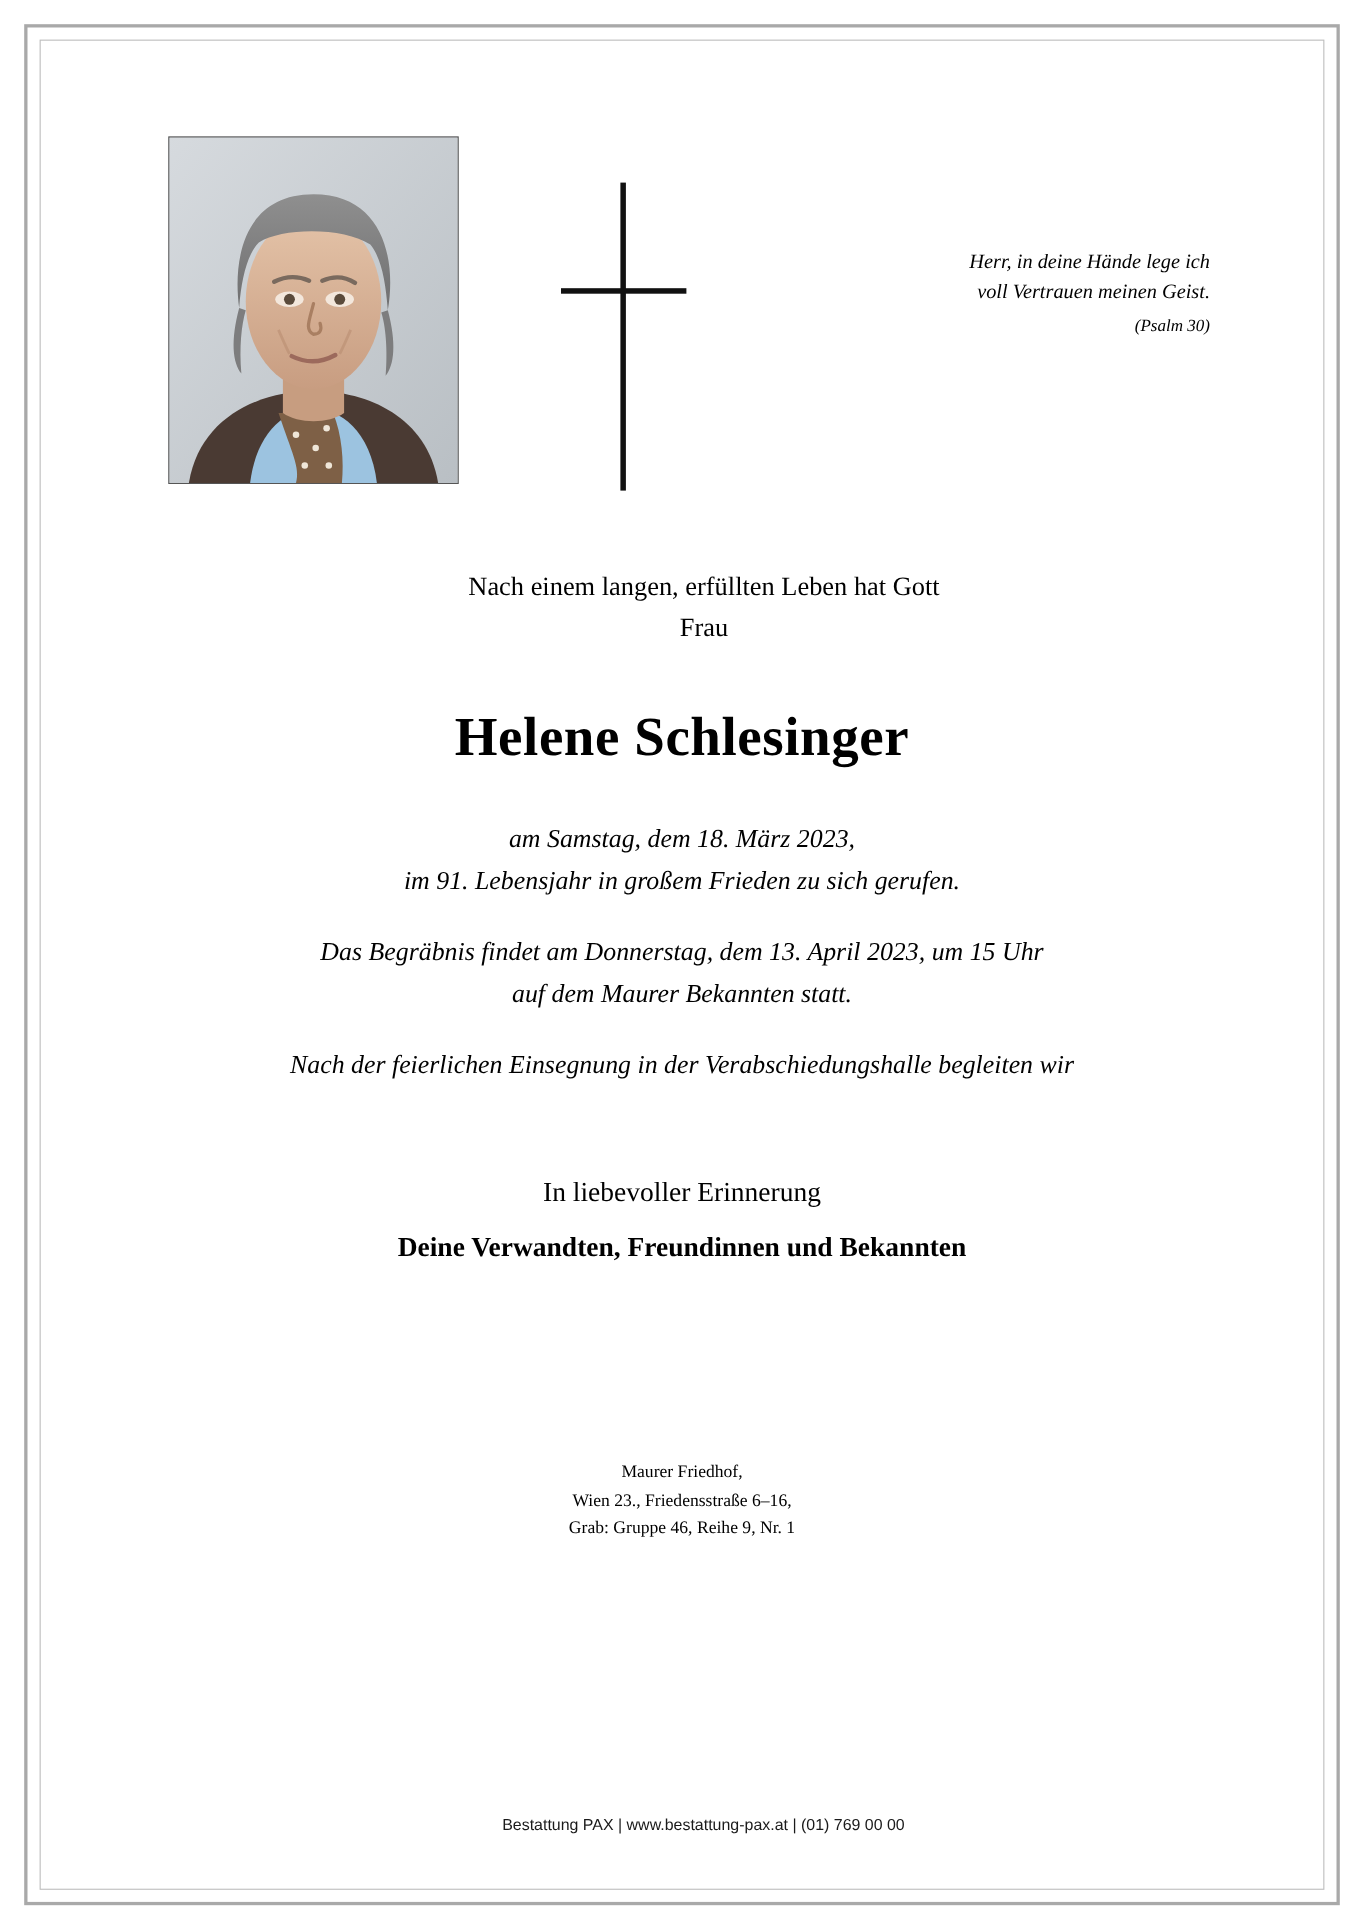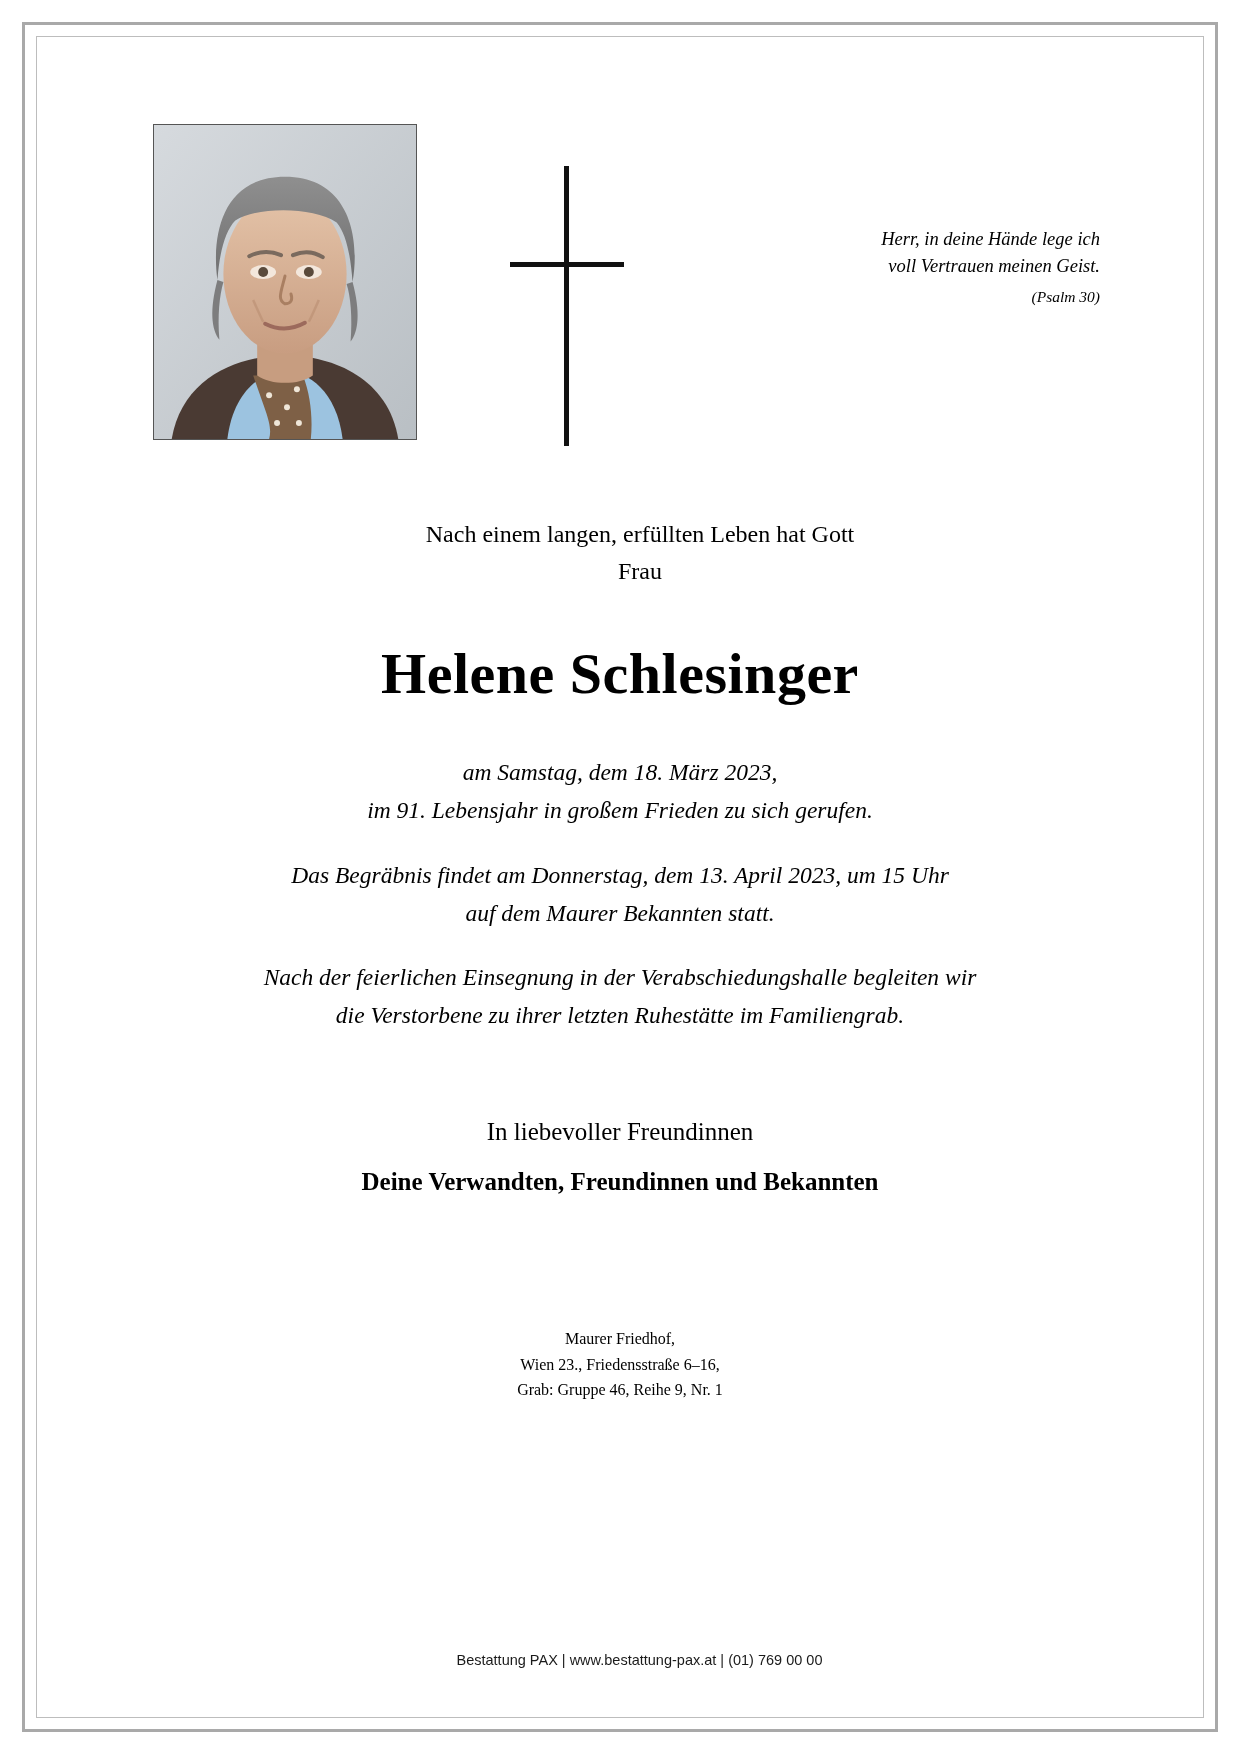--- a/index.html
+++ b/index.html
@@ -104,21 +104,21 @@
     right: 0;
     top: 480px;
     text-align: center;
   }
   .lead {
     font-size: 24px;
     line-height: 1.55;
     padding-left: 40px;
   }
   .name {
-    font-size: 58px;
+    font-size: 50px;
     font-weight: bold;
     letter-spacing: 0.5px;
     margin-top: 50px;
     margin-bottom: 46px;
   }
   .para {
     font-size: 23.5px;
     line-height: 1.62;
     margin-bottom: 26px;
     font-style: italic;
@@ -243,24 +243,23 @@
         <div>im 91. Lebensjahr in großem Frieden zu sich gerufen.</div>
       </div>
 
       <div class="para">
         <div>Das Begräbnis findet am Donnerstag, dem 13. April 2023, um 15 Uhr</div>
         <div>auf dem Maurer Bekannten statt.</div>
       </div>
 
       <div class="para">
         <div>Nach der feierlichen Einsegnung in der Verabschiedungshalle begleiten wir</div>
-        <div>die Verstorbene zu ihrer letzten Ruhestätte im Familiengrab.</div>
       </div>
 
-      <div class="memory">In liebevoller Freundinnen</div>
+      <div class="memory">In liebevoller Erinnerung</div>
       <div class="family">Deine Verwandten, Freundinnen und Bekannten</div>
     </div>
 
     <div class="cemetery">
       <div>Maurer Friedhof,</div>
       <div>Wien 23., Friedensstraße 6–16,</div>
       <div>Grab: Gruppe 46, Reihe 9, Nr. 1</div>
     </div>
 
     <div class="footer">Bestattung PAX | www.bestattung-pax.at | (01) 769 00 00</div>

